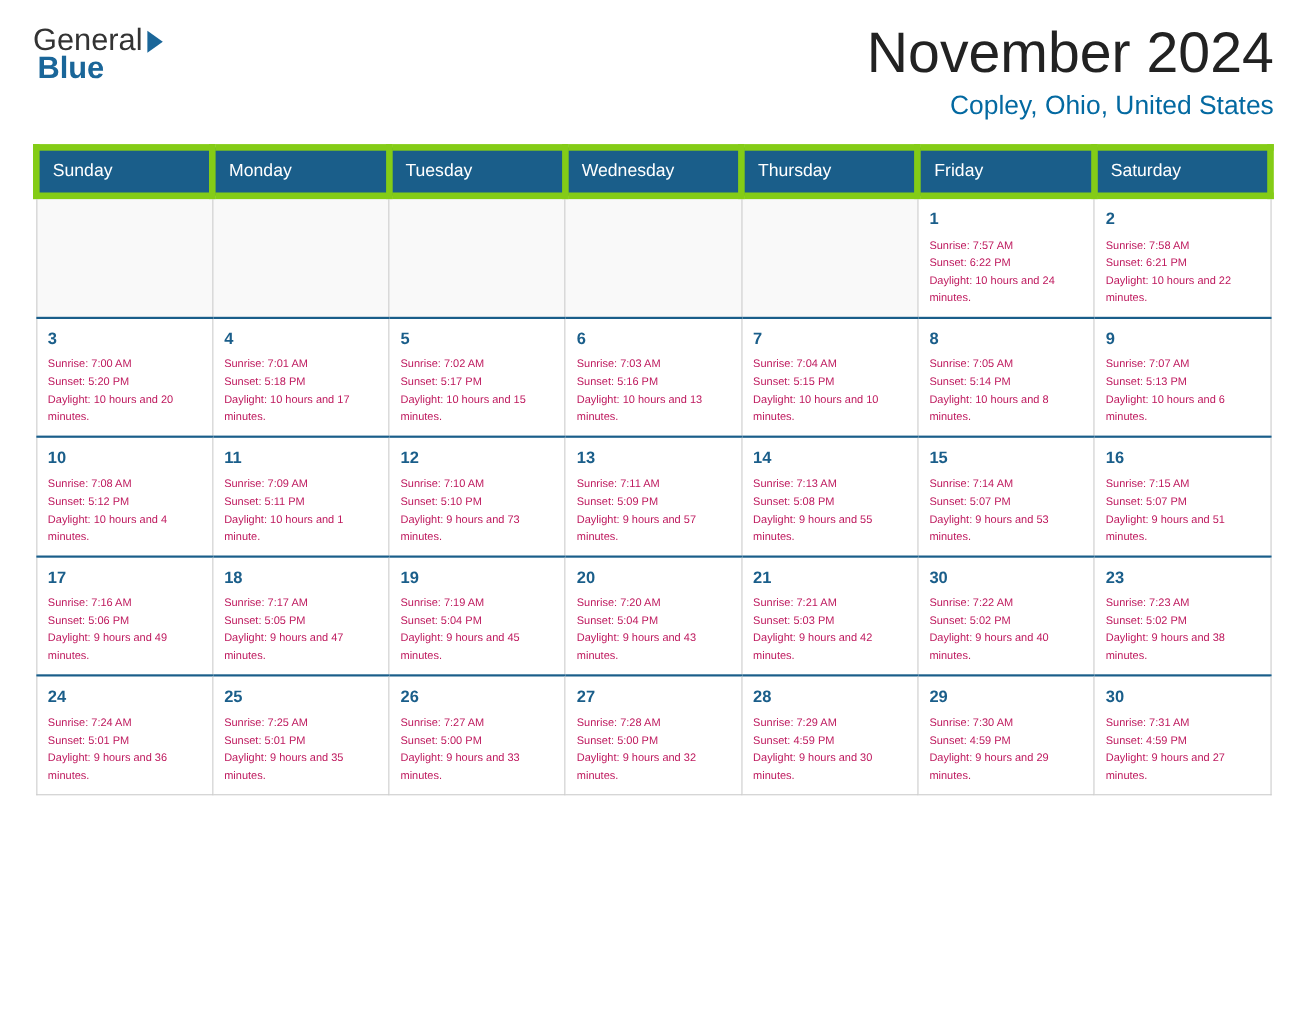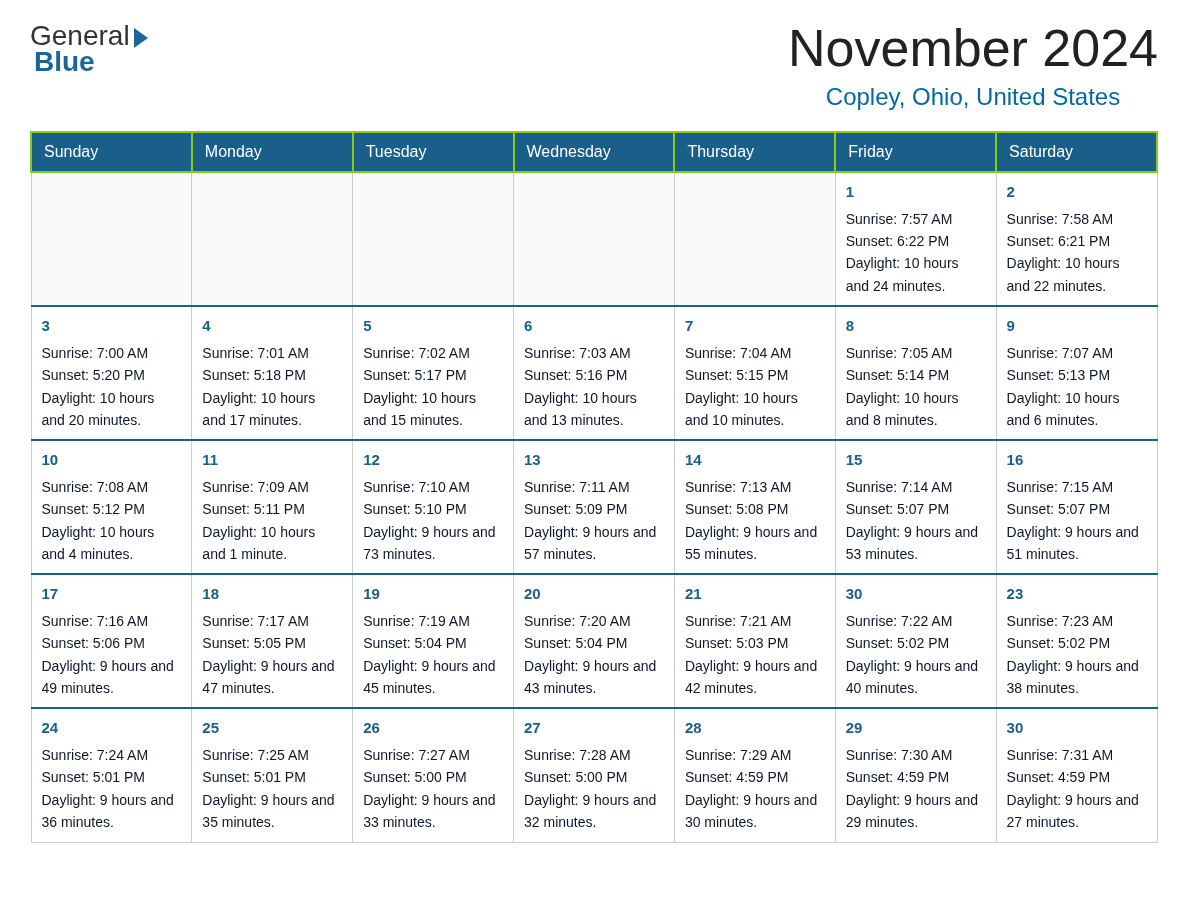--- a/index.html
+++ b/index.html
@@ -50,21 +50,21 @@
     .logo-bottom {
       font-size: 28px;
       font-weight: bold;
       color: #1a6699;
       margin-top: -6px;
       padding-left: 4px;
       text-align: right;
     }
 
     .title-section {
-      text-align: center;
+      text-align: right;
     }
 
     .main-title {
       font-size: 52px;
       font-weight: normal;
       color: #222;
       line-height: 1.1;
     }
 
     .subtitle {
@@ -79,21 +79,21 @@
       border: 1px solid #ccc;
     }
 
     .calendar th {
       background-color: #1a5e8a;
       color: #fff;
       font-size: 16px;
       font-weight: normal;
       padding: 10px 12px;
       text-align: left;
-      border: 2px solid #84cc16;
+      border: 6px solid #84cc16;
     }
 
     .calendar td {
       vertical-align: top;
       padding: 8px 10px;
       border: 1px solid #ccc;
       width: calc(100% / 7);
       min-height: 90px;
       font-size: 13px;
       line-height: 1.5;
@@ -102,22 +102,22 @@
 
     .day-number {
       font-size: 15px;
       font-weight: bold;
       color: #1a5e8a;
       display: block;
       margin-bottom: 4px;
     }
 
     .day-info {
-      font-size: 14px;
-      color: #0f172a;
+      font-size: 10px;
+      color: #be185d;
       line-height: 1.6;
     }
 
     .empty-cell {
       background: #f9f9f9;
     }
 
     tr:not(:last-child) td {
       border-bottom: 2px solid #1a5e8a;
     }

